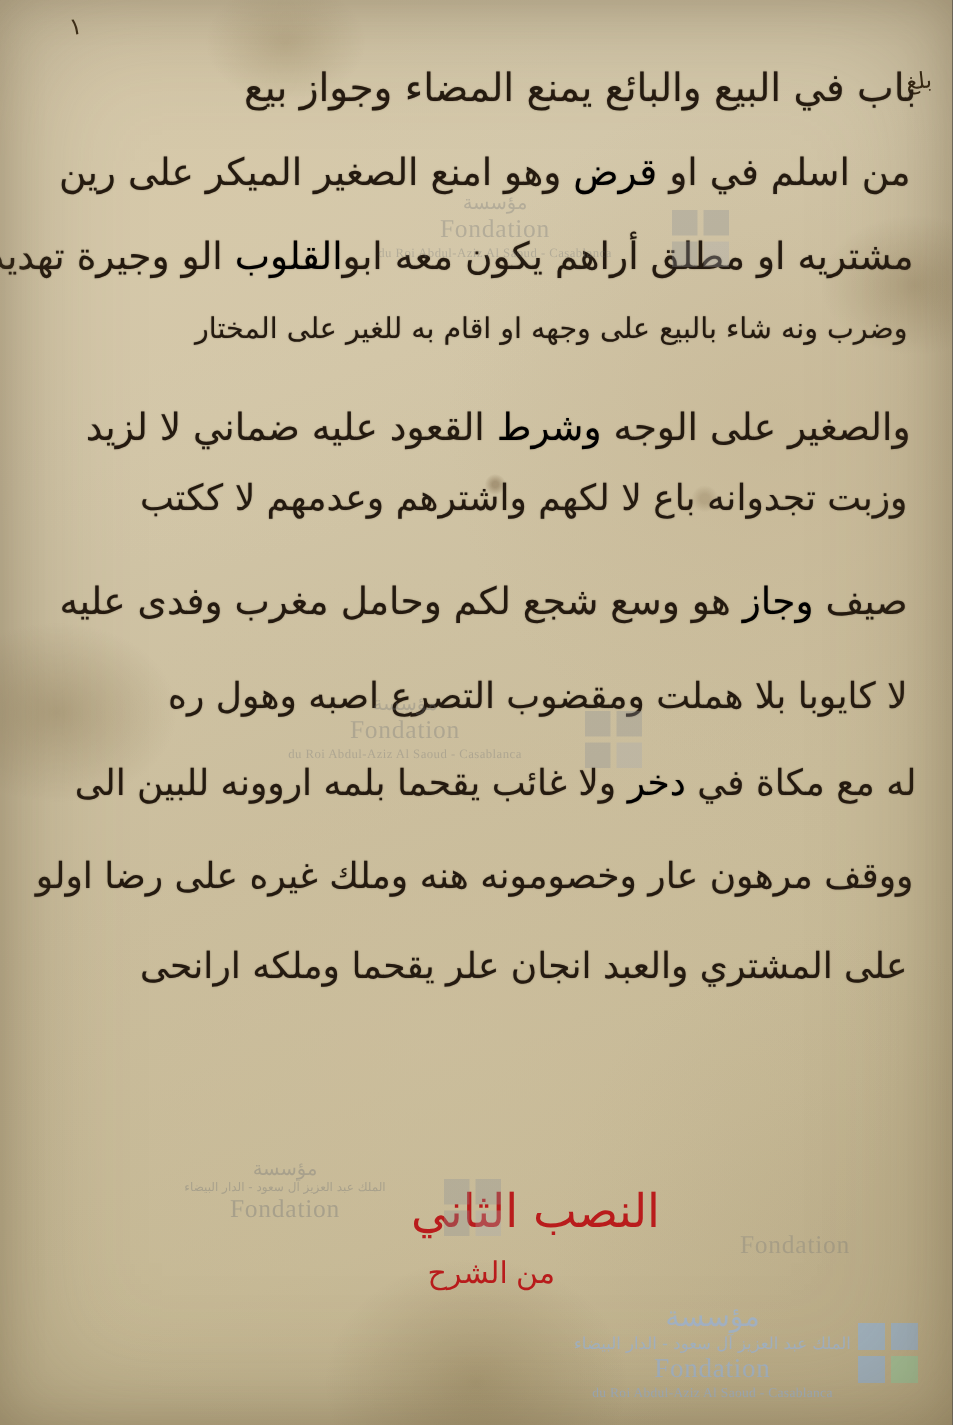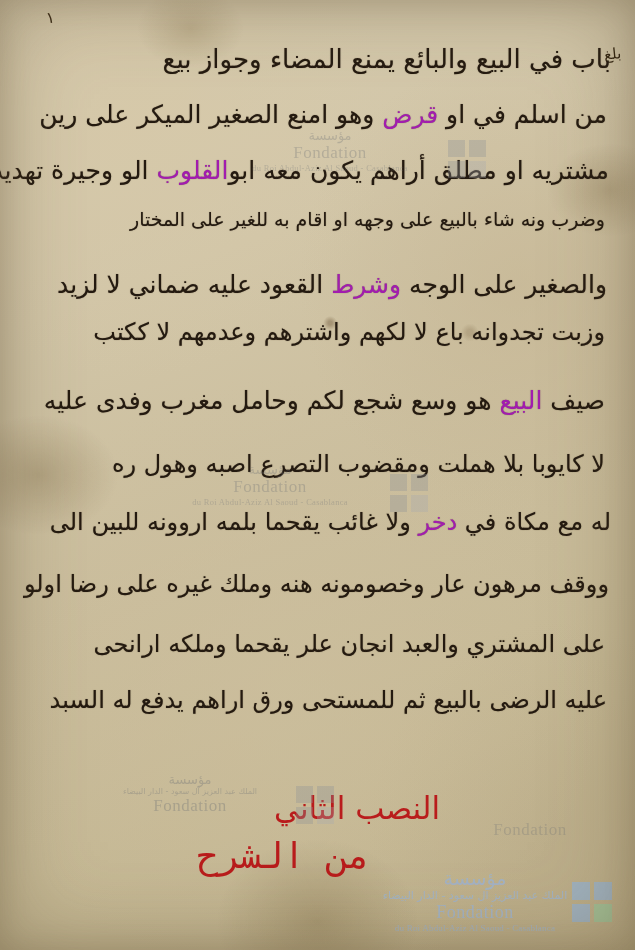--- a/index.html
+++ b/index.html
@@ -51,21 +51,21 @@
   }
   .ms-line {
     position: absolute;
     direction: rtl;
     text-align: right;
     white-space: nowrap;
     color: #241a10;
     font-family: "DejaVu Sans", sans-serif;
     text-shadow: 0 0 1px rgba(45,32,16,0.5);
   }
-  .rubric { color: #a21caf; }
+  .rubric { color: #000000; }
 
   
   #folio-mark {
     position: absolute;
     left: 46px;
     top: 8px;
     font-size: 16px;
     color: #3a2a16;
     transform: rotate(-8deg);
     font-family: "DejaVu Sans", sans-serif;
@@ -94,26 +94,26 @@
     text-align: right;
     color: #b91c1c;
   }
   #colophon .c1 {
     font-size: 31px;
     line-height: 1.2;
     white-space: nowrap;
     font-family: "DejaVu Sans", sans-serif;
   }
   #colophon .c2 {
-    font-size: 36px;
+    font-size: 20px;
     line-height: 1.2;
     margin-top: 10px;
     padding-right: 70px;
     white-space: nowrap;
-    font-family: Liberation Mono, monospace;
+    font-family: Liberation Sans, sans-serif;
   }
 
   
   .wm {
     position: absolute;
     pointer-events: none;
     opacity: 0.30;
     color: #6b6f74;
     text-align: center;
     font-family: "Liberation Serif", serif;
@@ -167,31 +167,30 @@
   <div class="ms-line" style="left:52px; right:28px; top:100px; font-size:25px;">من اسلم في او <span class="rubric">قرض</span> وهو امنع الصغير الميكر على رين</div>
 
   <div class="ms-line" style="left:48px; right:26px; top:156px; font-size:25px;">مشتريه او مطلق أراهم يكون معه ابو<span class="rubric">القلوب</span> الو وجيرة تهديد</div>
 
   <div class="ms-line" style="left:52px; right:30px; top:208px; font-size:19px;">وضرب ونه شاء بالبيع على وجهه او اقام به للغير على المختار</div>
 
   <div class="ms-line" style="left:50px; right:28px; top:270px; font-size:25px;">والصغير على الوجه <span class="rubric">وشرط</span> القعود عليه ضماني لا لزيد</div>
 
   <div class="ms-line" style="left:54px; right:30px; top:318px; font-size:24px;">وزبت تجدوانه باع لا لكهم واشترهم وعدمهم لا ككتب</div>
 
-  <div class="ms-line" style="left:58px; right:30px; top:386px; font-size:25px;">صيف <span class="rubric">البيع</span> هو وسع شجع لكم وحامل مغرب وفدى عليه</div>
+  <div class="ms-line" style="left:58px; right:30px; top:386px; font-size:25px;">صيف <span class="rubric">وجاز</span> هو وسع شجع لكم وحامل مغرب وفدى عليه</div>
 
   <div class="ms-line" style="left:60px; right:30px; top:450px; font-size:24px;">لا كايوبا بلا هملت ومقضوب التصرع اصبه وهول ره</div>
 
   <div class="ms-line" style="left:46px; right:24px; top:508px; font-size:24px;">له مع مكاة في <span class="rubric">دخر</span> ولا غائب يقحما بلمه اروونه للبين الى</div>
 
   <div class="ms-line" style="left:50px; right:26px; top:570px; font-size:24px;">ووقف مرهون عار وخصومونه هنه وملك غيره على رضا اولو</div>
 
   <div class="ms-line" style="left:62px; right:30px; top:630px; font-size:24px;">على المشتري والعبد انجان علر يقحما وملكه ارانحى</div>
 
-  <div class="ms-line" style="left:54px; right:28px; top:686px; font-size:24px;">عليه الرضى بالبيع ثم للمستحى ورق اراهم يدفع له السبد</div>
 
   <div id="colophon">
     <div class="c1">النصب الثاني</div>
     <div class="c2">من الشرح</div>
   </div>
 
   <div class="wm" style="left:230px; top:128px; width:200px;">
     <div class="wm-ar">مؤسسة</div>
     <div class="wm-fd">Fondation</div>
     <div class="wm-sub">du Roi Abdul-Aziz Al Saoud - Casablanca</div>

